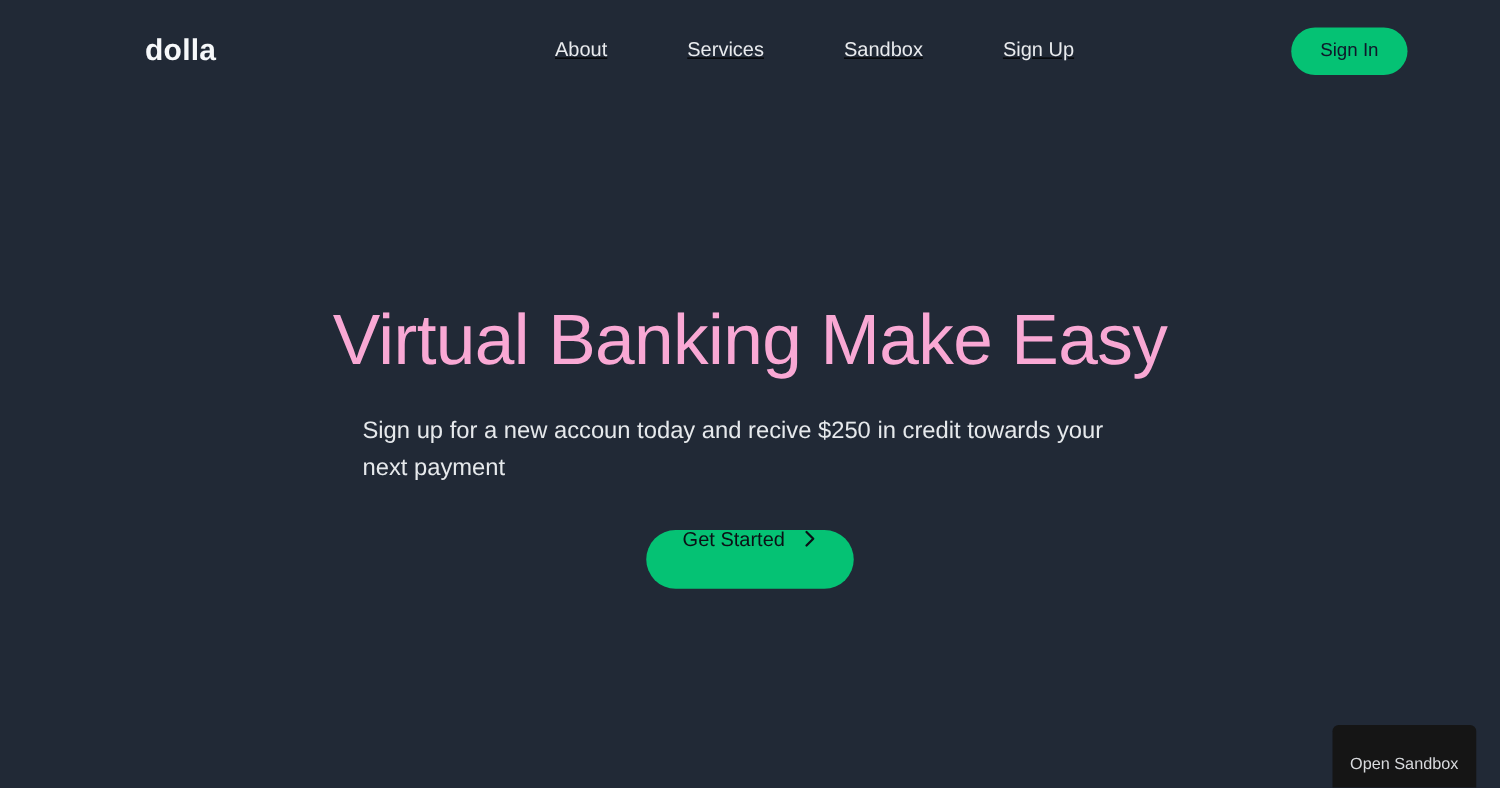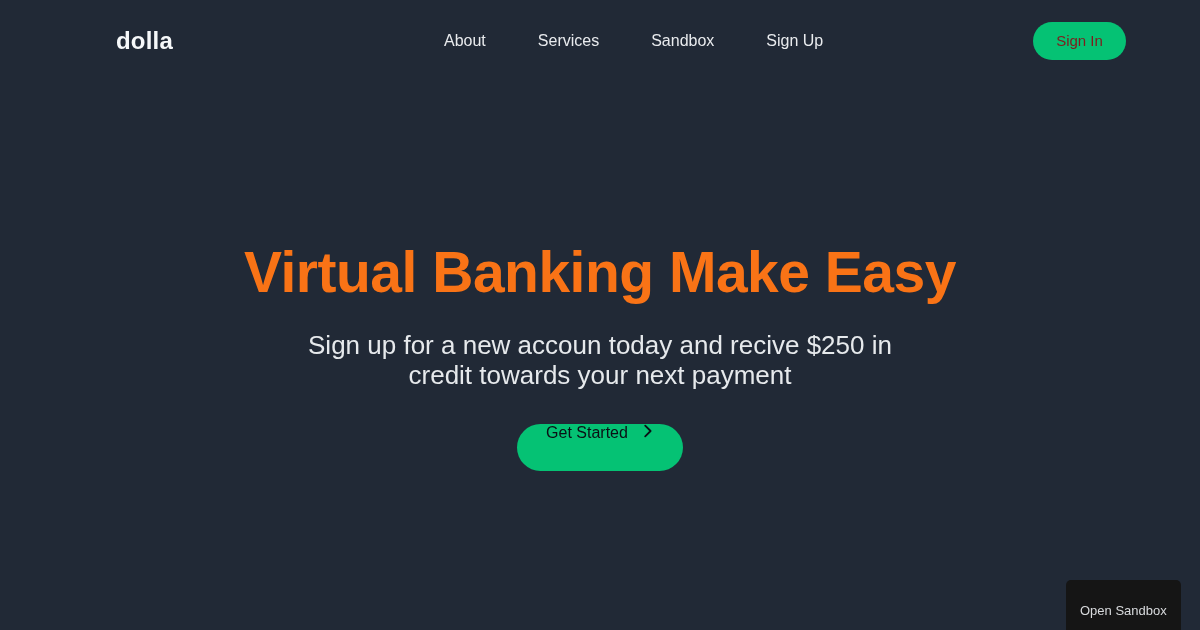--- a/index.html
+++ b/index.html
@@ -37,42 +37,43 @@
     letter-spacing: 0.2px;
     line-height: 28px;
     margin-left: 20px;
   }
   .nav {
     position: absolute;
     left: 444px;
     top: 30px;
     display: flex;
     align-items: center;
-    gap: 0;
+    gap: 12px;
+    text-decoration: underline;
   }
   .nav-link {
     font-size: 16px;
     color: #e9ebee;
     line-height: 22px;
     text-decoration: none;
     white-space: nowrap;
     margin-right: 52px;
   }
   .nav-link:last-child { margin-right: 12px; }
 
   .signin-btn {
     position: absolute;
     left: 1033px;
     top: 22px;
     width: 93px;
     height: 38px;
     border: none;
     border-radius: 19px;
     background: #05c274;
-    color: #7f1d1d;
+    color: #0f172a;
     font-family: "Liberation Sans", sans-serif;
     font-size: 15px;
     line-height: 38px;
     text-align: center;
     padding: 0;
     cursor: pointer;
   }
 
   
   .hero {
@@ -82,34 +83,34 @@
     width: 1200px;
     height: 549px;
     display: flex;
     flex-direction: column;
     align-items: center;
     justify-content: center;
   }
   .hero-title {
     margin: 0;
     font-size: 57px;
-    font-weight: bold;
-    color: #f97316;
+    font-weight: normal;
+    color: #f9a8d4;
     line-height: 64px;
     letter-spacing: -0.5px;
     text-align: left;
     white-space: nowrap;
   }
   .hero-sub {
     margin: 26px 0 0 0;
-    font-size: 26px;
+    font-size: 19px;
     font-weight: normal;
     color: #e6e9ec;
     line-height: 30px;
-    text-align: center;
+    text-align: left;
     width: 620px;
   }
   .cta-btn {
     margin-top: 34px;
     width: 166px;
     height: 47px;
     border: none;
     border-radius: 24px;
     background: #05c274;
     color: #0b1015;

